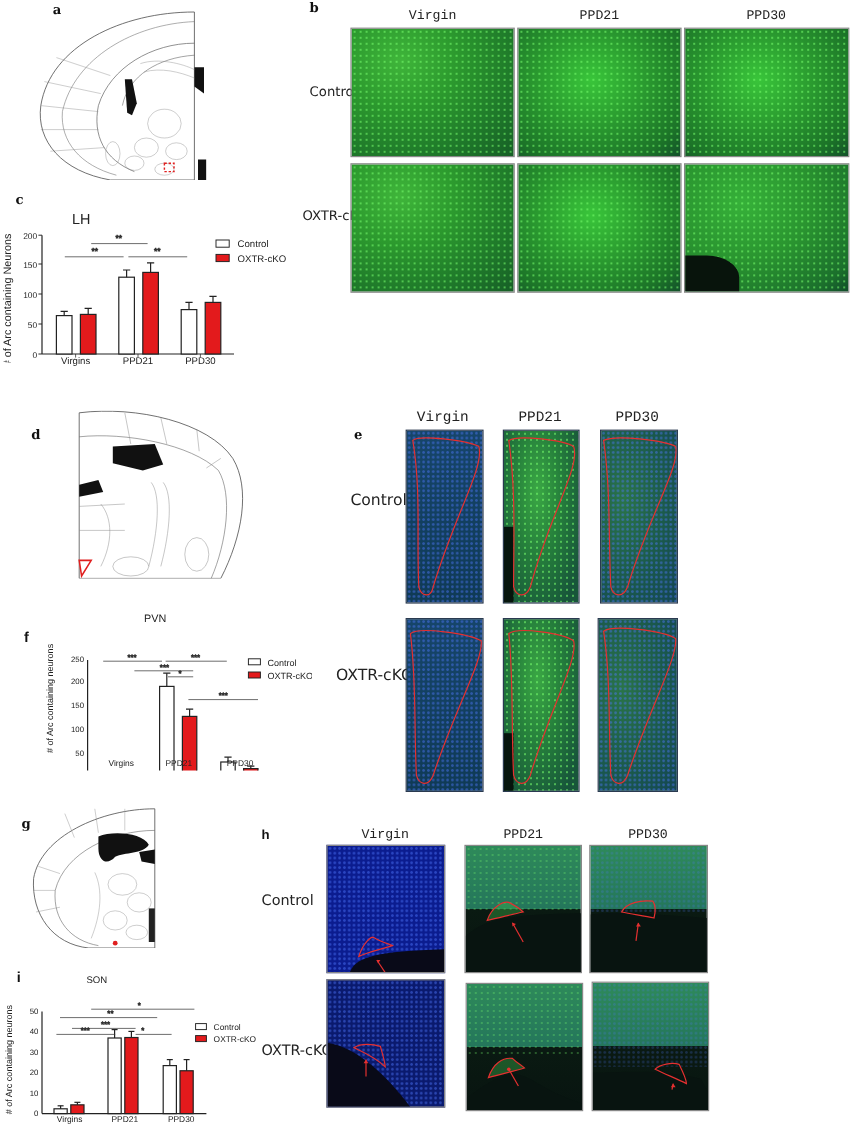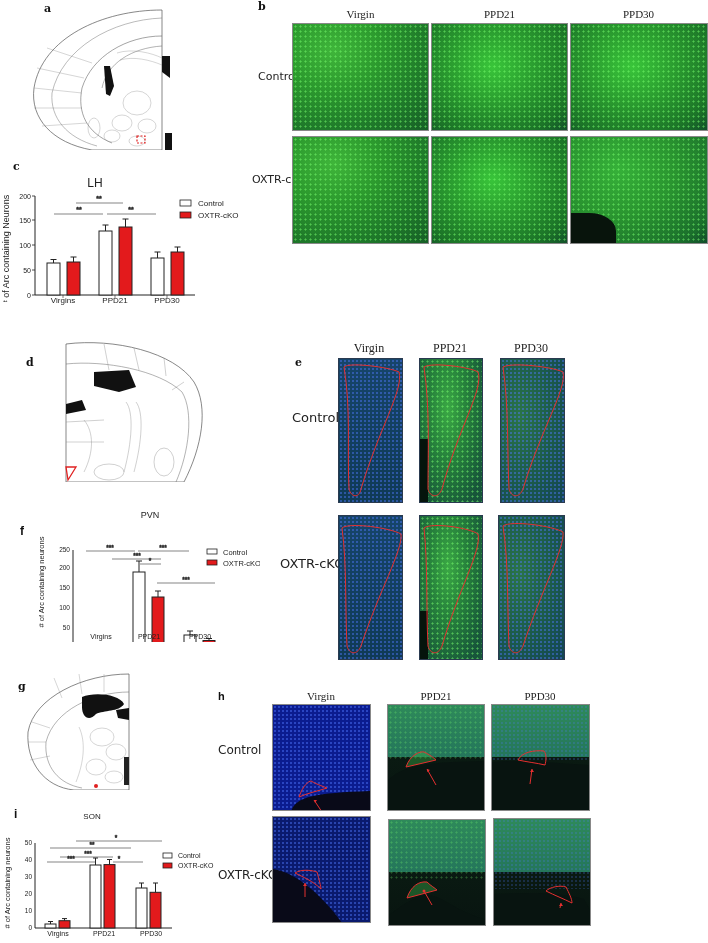--- a/index.html
+++ b/index.html
@@ -1,33 +1,33 @@
 <!DOCTYPE html>
 <html><head>
 <meta charset="utf-8">
 <style>
   html,body{margin:0;padding:0;background:#fff;}
   body{width:708px;height:943px;position:relative;overflow:hidden;font-family:"Liberation Sans",sans-serif;color:#222;}
   .abs{position:absolute;}
   .plabel{position:absolute;font-family:"DejaVu Serif",serif;font-weight:bold;font-size:11px;color:#111;}
-  .colhdr{position:absolute;font-size:11px;color:#222;text-align:center;font-family:Liberation Serif, serif;}
+  .colhdr{position:absolute;font-size:11px;color:#222;text-align:center;font-family:Liberation Mono, monospace;}
   .rowhdr{position:absolute;font-size:11px;color:#222;font-family:"DejaVu Sans",sans-serif;}
   .rowhdr.big{font-size:12px;}
   .img{position:absolute;overflow:hidden;border:1px solid #888;box-sizing:border-box;}
   .g1{background:radial-gradient(ellipse at 30% 25%,#3fb53a 0%,#2c9a2e 35%,#1f7a2a 70%,#165e26 100%);}
   .g2{background:radial-gradient(ellipse at 45% 40%,#39c53a 0%,#2b9d30 40%,#1c7428 80%,#12502a 100%);}
   .g3{background:radial-gradient(ellipse at 35% 30%,#36b139 0%,#2a9530 45%,#1b6f2c 85%,#114b2a 100%);}
   .dot-tex{background-image:radial-gradient(circle,rgba(120,255,110,.55) 0.8px,transparent 1.3px);background-size:5px 5px;}
   .blue-tex{background-image:radial-gradient(circle,rgba(80,120,255,.45) 0.8px,transparent 1.4px);background-size:4px 4px;}
   .pvn-base{background:linear-gradient(180deg,#16456a 0%,#0f3a55 100%);}
   .pvn-green{background:radial-gradient(ellipse at 45% 35%,#3aa844 0%,#26803c 40%,#17553a 85%);}
   .pvn-mid{background:radial-gradient(ellipse at 30% 40%,#2a7448 0%,#1b5a4b 55%,#134552 100%);}
   .son-blue{background:#0b1c8f;}
   .son-green{background:linear-gradient(180deg,#2e8a5a 0%,#24765b 50%,#0a1a12 50%,#081410 100%);}
-  .chart-title{position:absolute;font-size:11px;color:#222;text-align:center;}
+  .chart-title{position:absolute;font-size:11px;color:#222;}
   svg text{font-family:"Liberation Sans",sans-serif;}
 </style>
 </head>
 <body>
 
 <div class="plabel" style="left:44px;top:2px;">a</div>
 <svg class="abs" style="left:22px;top:8px;" width="150" height="142" viewBox="0 0 150 142">
   <path d="M140 2 C80 2 20 30 12 80 C8 110 30 135 70 142 L140 142 Z" fill="#fff" stroke="#555" stroke-width="0.7"></path>
   <path d="M140 10 C90 12 40 40 30 85 C28 110 45 130 75 138" fill="none" stroke="#777" stroke-width="0.5"></path>
   <path d="M140 28 C105 28 70 48 60 80 C55 105 65 125 90 135" fill="none" stroke="#666" stroke-width="0.6"></path>

